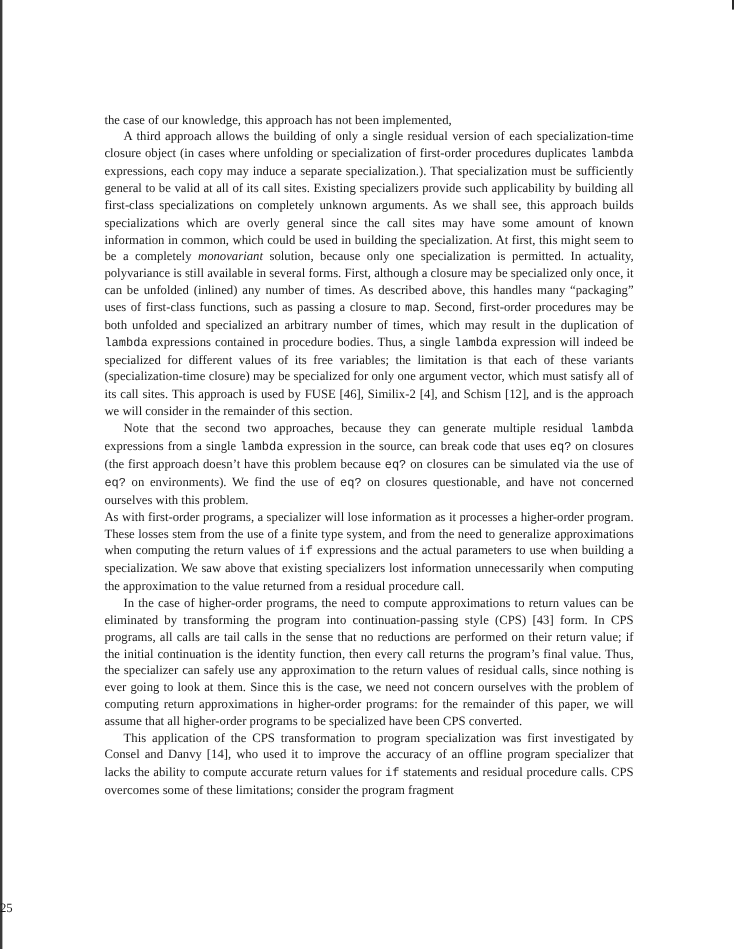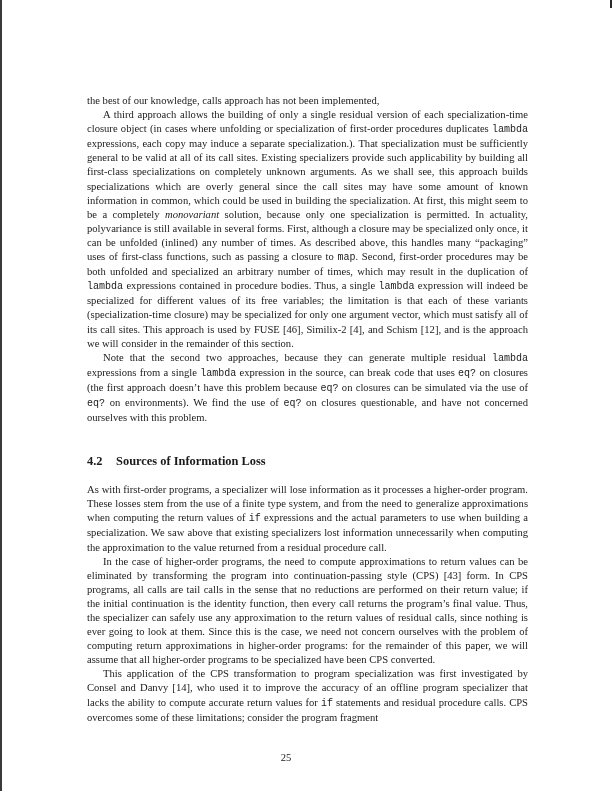--- a/index.html
+++ b/index.html
@@ -11,36 +11,35 @@
     .edge-tr { position: absolute; left: 610px; top: 0; width: 2px; height: 8px; background: #2a2a2a; }
     .page { position: absolute; left: 87px; top: 94px; width: 441px; }
     p { margin: 0; font-size: 10.6px; line-height: 14.1px; text-align: justify; }
     p.indent { text-indent: 16px; }
     .tt { font-family: "Liberation Mono", "DejaVu Sans Mono", monospace; font-size: 10px; margin-top: 30px; }
     em { }
     h2 {
       font-size: 12.4px; font-weight: bold; margin: 28px 0 14px 0; line-height: 16px;
     }
     h2 .num { display: inline-block; width: 26px; }
-    .pagenum { position: absolute; left: 0; width: 572px; top: 752px; text-align: center; font-size: 10.6px; }
+    .pagenum { position: absolute; left: 0; width: 572px; top: 752px; text-align: left; font-size: 10.6px; }
   </style>
 </head>
 <body>
 
 <div class="edge-left"></div>
 <div class="edge-tr"></div>
 
 <div class="page">
-  <p>the best of our knowledge, calls approach has not been implemented,</p>
+  <p>the case of our knowledge, this approach has not been implemented,</p>
 
   <p class="indent"><span>A third approach allows the building of only a single residual version of each specialization-time closure object (in cases where unfolding or specialization of first-order procedures duplicates </span><span class="tt">lambda</span><span> expressions, each copy may induce a separate specialization.). That specialization must be sufficiently general to be valid at all of its call sites. Existing specializers provide such applicability by building all first-class specializations on completely unknown arguments. As we shall see, this approach builds specializations which are overly general since the call sites may have some amount of known information in common, which could be used in building the specialization. At first, this might seem to be a completely </span><em>monovariant</em><span> solution, because only one specialization is permitted. In actuality, polyvariance is still available in several forms. First, although a closure may be specialized only once, it can be unfolded (inlined) any number of times. As described above, this handles many “packaging” uses of first-class functions, such as passing a closure to </span><span class="tt">map</span><span>. Second, first-order procedures may be both unfolded and specialized an arbitrary number of times, which may result in the duplication of </span><span class="tt">lambda</span><span> expressions contained in procedure bodies. Thus, a single </span><span class="tt">lambda</span><span> expression will indeed be specialized for different values of its free variables; the limitation is that each of these variants (specialization-time closure) may be specialized for only one argument vector, which must satisfy all of its call sites. This approach is used by FUSE [46], Similix-2 [4], and Schism [12], and is the approach we will consider in the remainder of this section.</span></p>
 
   <p class="indent"><span>Note that the second two approaches, because they can generate multiple residual </span><span class="tt">lambda</span><span> expressions from a single </span><span class="tt">lambda</span><span> expression in the source, can break code that uses </span><span class="tt">eq?</span><span> on closures (the first approach doesn’t have this problem because </span><span class="tt">eq?</span><span> on closures can be simulated via the use of </span><span class="tt">eq?</span><span> on environments). We find the use of </span><span class="tt">eq?</span><span> on closures questionable, and have not concerned ourselves with this problem.</span></p>
 
-  <h2><span class="num">4.2</span> <span>Sources of Information Loss</span></h2>
 
   <p><span>As with first-order programs, a specializer will lose information as it processes a higher-order program. These losses stem from the use of a finite type system, and from the need to generalize approximations when computing the return values of </span><span class="tt">if</span><span> expressions and the actual parameters to use when building a specialization. We saw above that existing specializers lost information unnecessarily when computing the approximation to the value returned from a residual procedure call.</span></p>
 
   <p class="indent">In the case of higher-order programs, the need to compute approximations to return values can be eliminated by transforming the program into continuation-passing style (CPS) [43] form. In CPS programs, all calls are tail calls in the sense that no reductions are performed on their return value; if the initial continuation is the identity function, then every call returns the program’s final value. Thus, the specializer can safely use any approximation to the return values of residual calls, since nothing is ever going to look at them. Since this is the case, we need not concern ourselves with the problem of computing return approximations in higher-order programs: for the remainder of this paper, we will assume that all higher-order programs to be specialized have been CPS converted.</p>
 
   <p class="indent"><span>This application of the CPS transformation to program specialization was first investigated by Consel and Danvy [14], who used it to improve the accuracy of an offline program specializer that lacks the ability to compute accurate return values for </span><span class="tt">if</span><span> statements and residual procedure calls. CPS overcomes some of these limitations; consider the program fragment</span></p>
 </div>
 
 <div class="pagenum">25</div>
 

